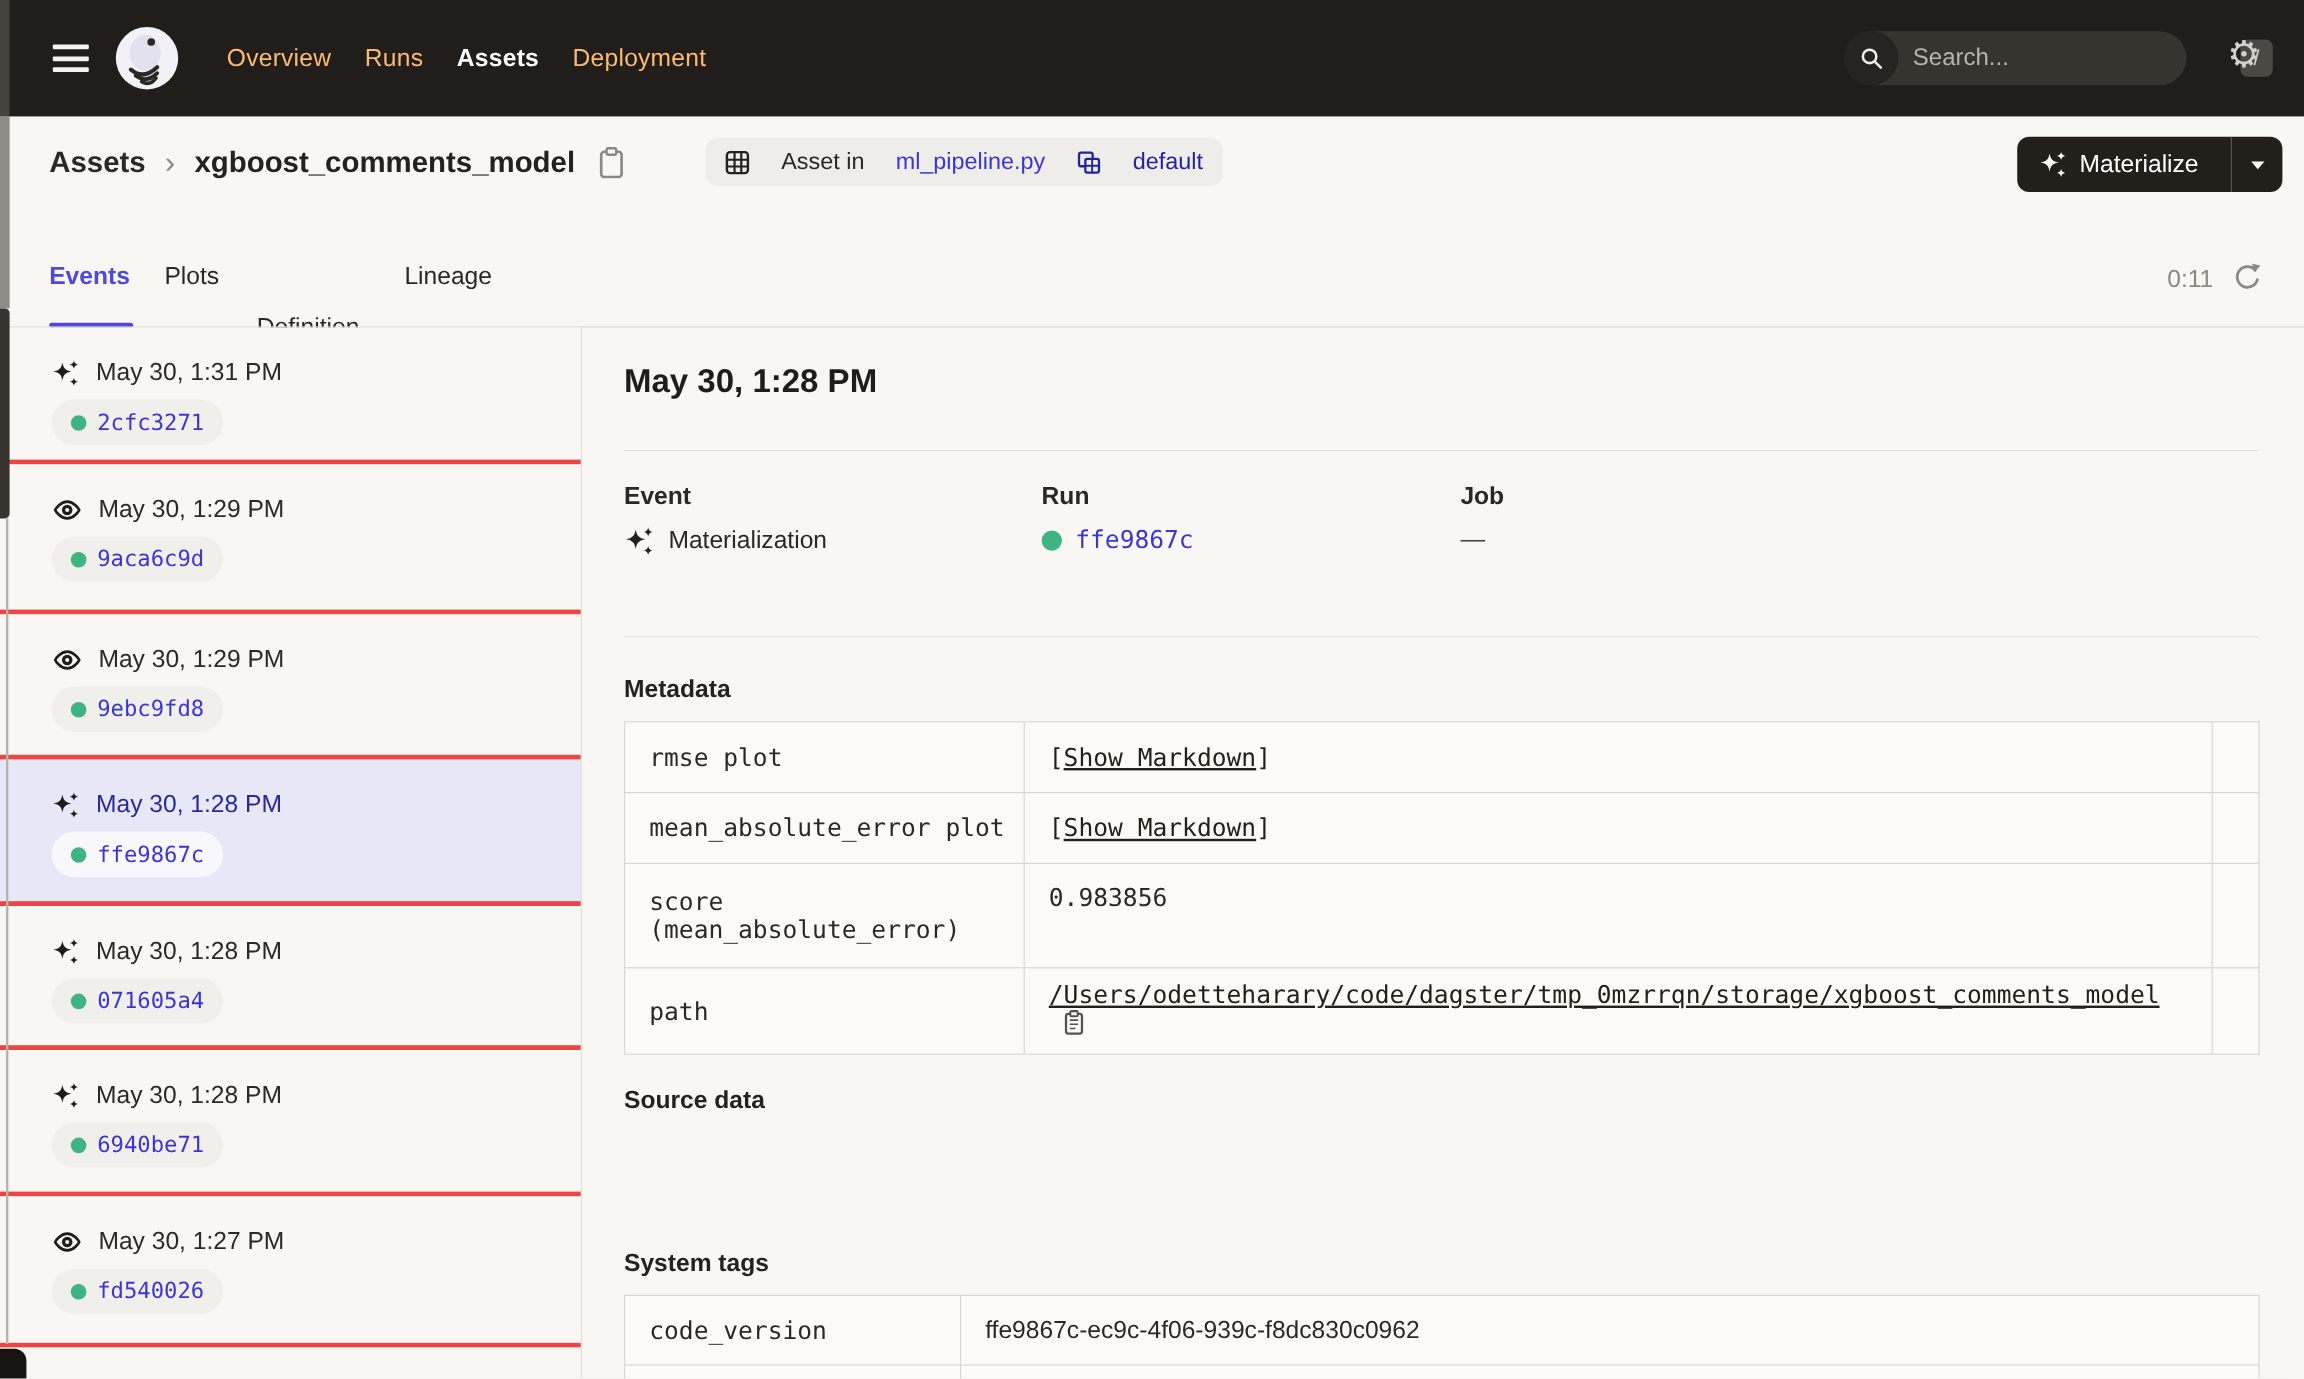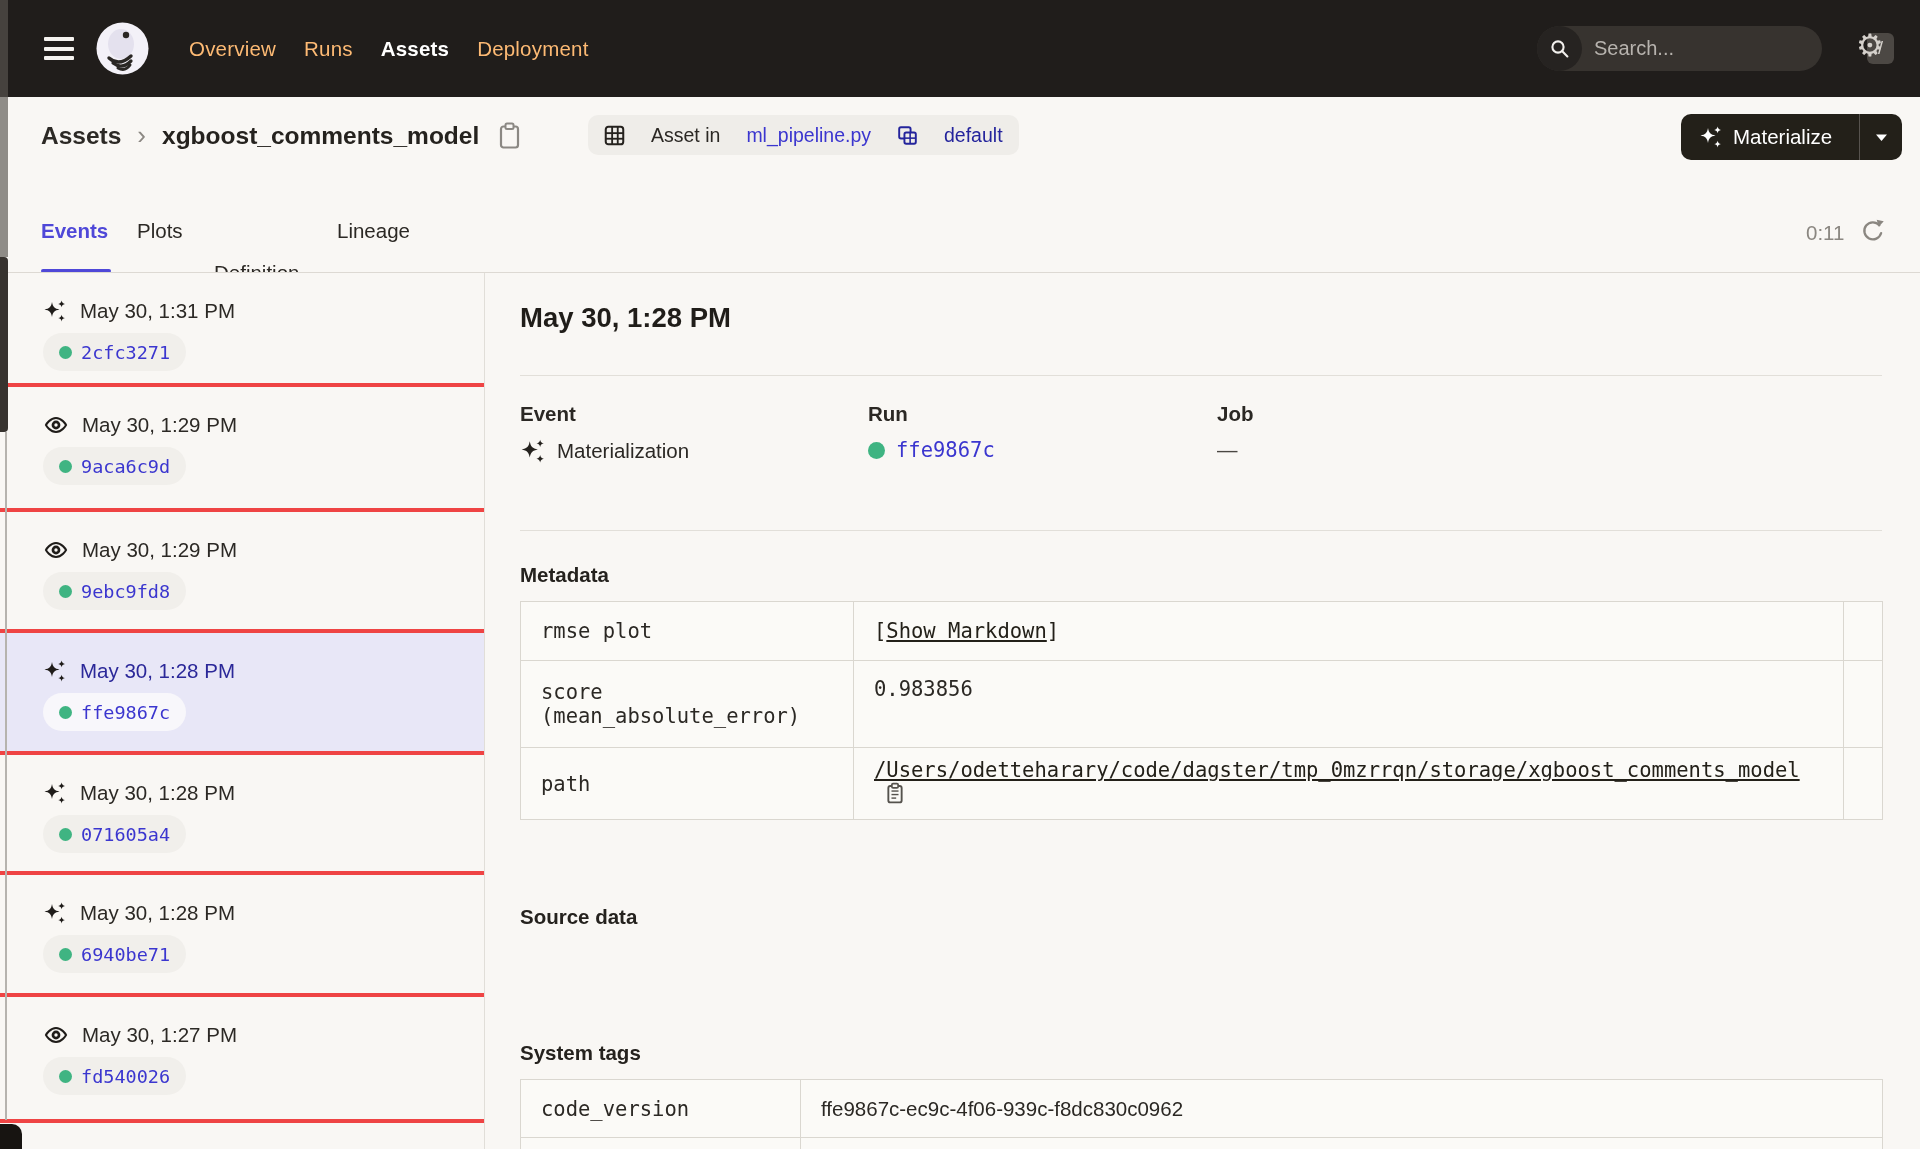--- a/index.html
+++ b/index.html
@@ -345,20 +345,27 @@
   <div class="abs section-h" style="top:563px;">Metadata</div>
   <table class="dg" style="top:601px;">
     <tbody>
         <tr style="height:59px;">
       <td class="key-cell" style="width:333px;">rmse plot</td>
       <td class="val-cell" style="width:990px;">
         <span class="md-link"><span>[</span><span class="lbl">Show Markdown</span><span>]</span></span>
       </td>
       <td style="width:39px;"></td>
     </tr>
+    <tr style="height:59px;">
+      <td class="key-cell">mean_absolute_error plot</td>
+      <td class="val-cell">
+        <span class="md-link"><span>[</span><span class="lbl">Show Markdown</span><span>]</span></span>
+      </td>
+      <td></td>
+    </tr>
     <tr style="height:87px;">
       <td class="key-cell">score (mean_absolute_error)</td>
       <td class="val-cell" style="vertical-align:top;padding-top:16px;">0.983856</td>
       <td></td>
     </tr>
     <tr style="height:58px;">
       <td class="key-cell">path</td>
       <td class="val-cell">
         <span class="path-link">/Users/odetteharary/code/dagster/tmp_0mzrrqn/storage/xgboost_comments_model</span><span class="icon-after"><svg width="18" height="22" viewBox="0 0 23 27">
                 <rect x="3" y="4.5" width="17" height="21" rx="2.5" fill="none" stroke="#55524d" stroke-width="2.4"></rect>

